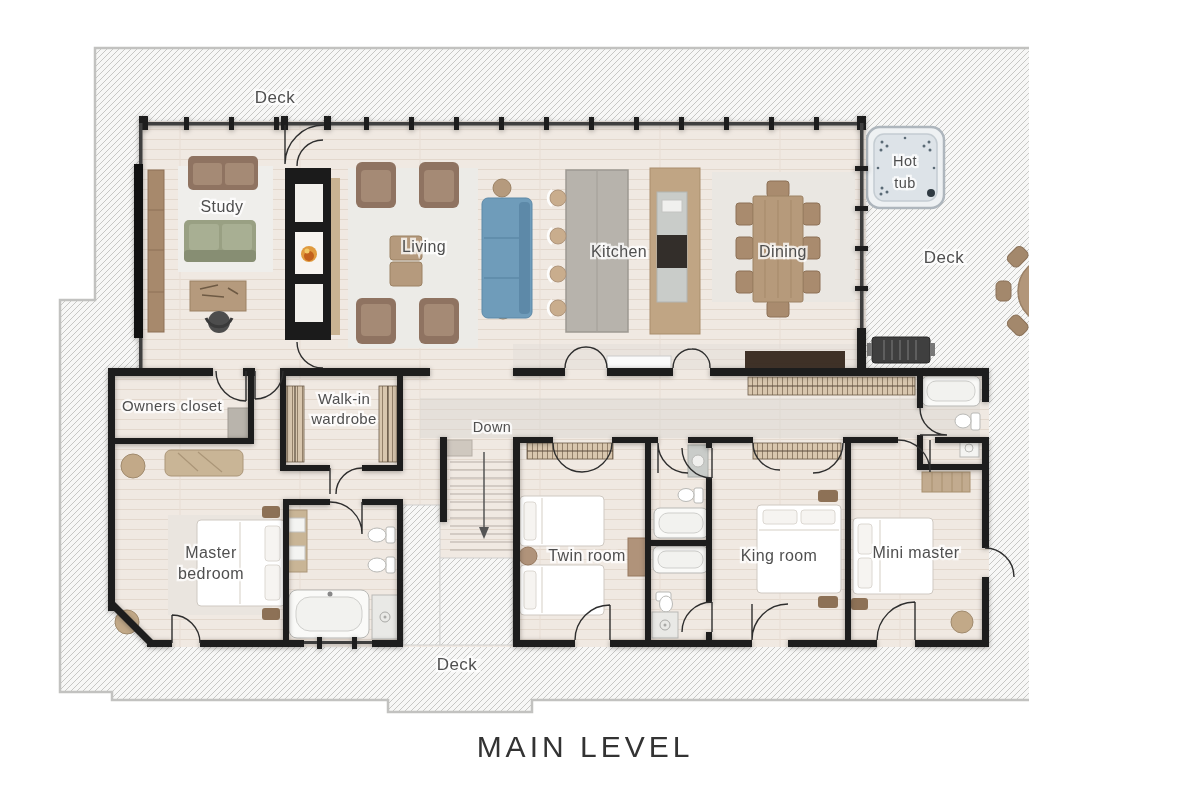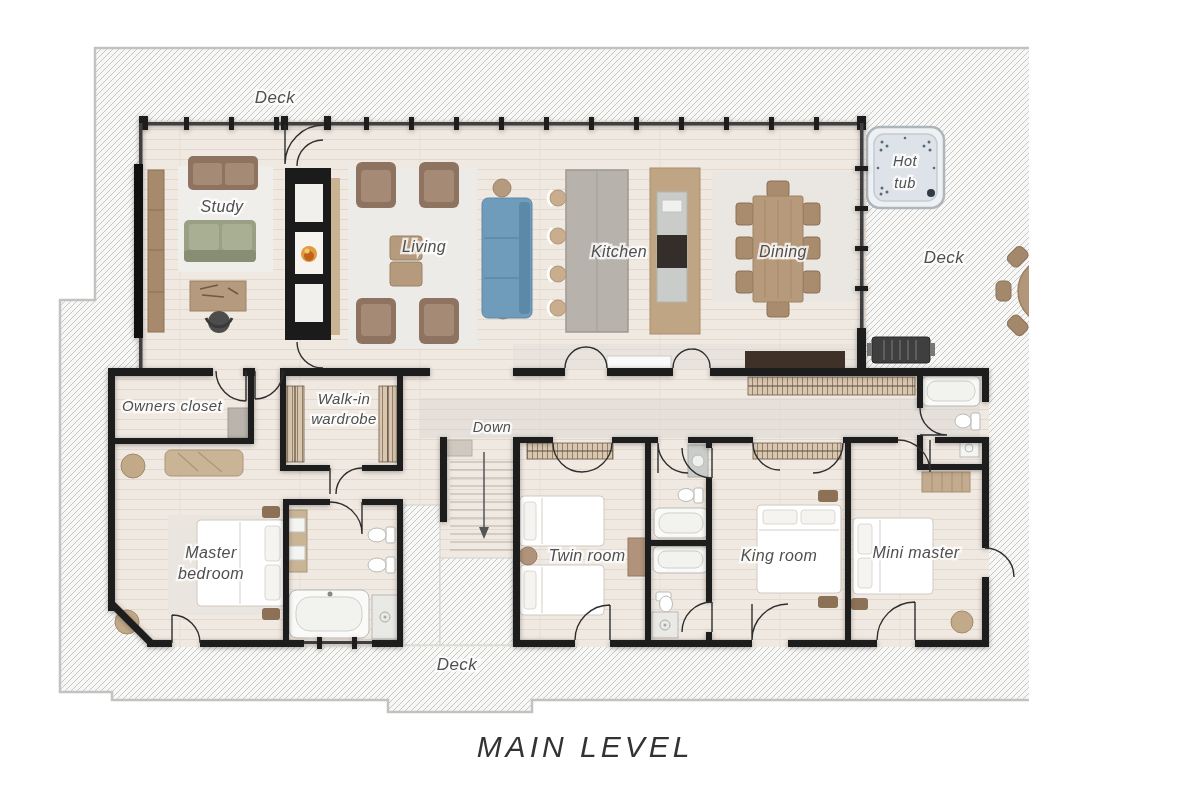--- a/index.html
+++ b/index.html
@@ -1,16 +1,16 @@
 <!DOCTYPE html>
 <html><head>
 <meta charset="utf-8">
 <style>
   html,body{margin:0;padding:0;background:#ffffff;}
-  .stage{width:1029px;height:800px;position:relative;background:#fff;overflow:hidden;font-style:italic;}
+  .stage{width:1029px;height:800px;position:relative;background:#fff;overflow:hidden;}
   svg{display:block;}
   text{font-family:"Liberation Sans",sans-serif;}
   .lbl{fill:#4f4f4f;paint-order:stroke;stroke:rgba(255,255,255,.78);stroke-width:4.5px;letter-spacing:.4px;}
   .lbl-16{font-size:16px;}
   .lbl-15{font-size:15px;}
   .lbl-14{font-size:14.5px;}
   .lbl-17{font-size:17px;}
   .title-text{font-size:30px;fill:#333;letter-spacing:4px;}
   .walls{filter:drop-shadow(0 1px 2.5px rgba(60,55,50,.45));}
   .doorarc{fill:none;stroke:#2e2e2e;stroke-width:1.4;}

